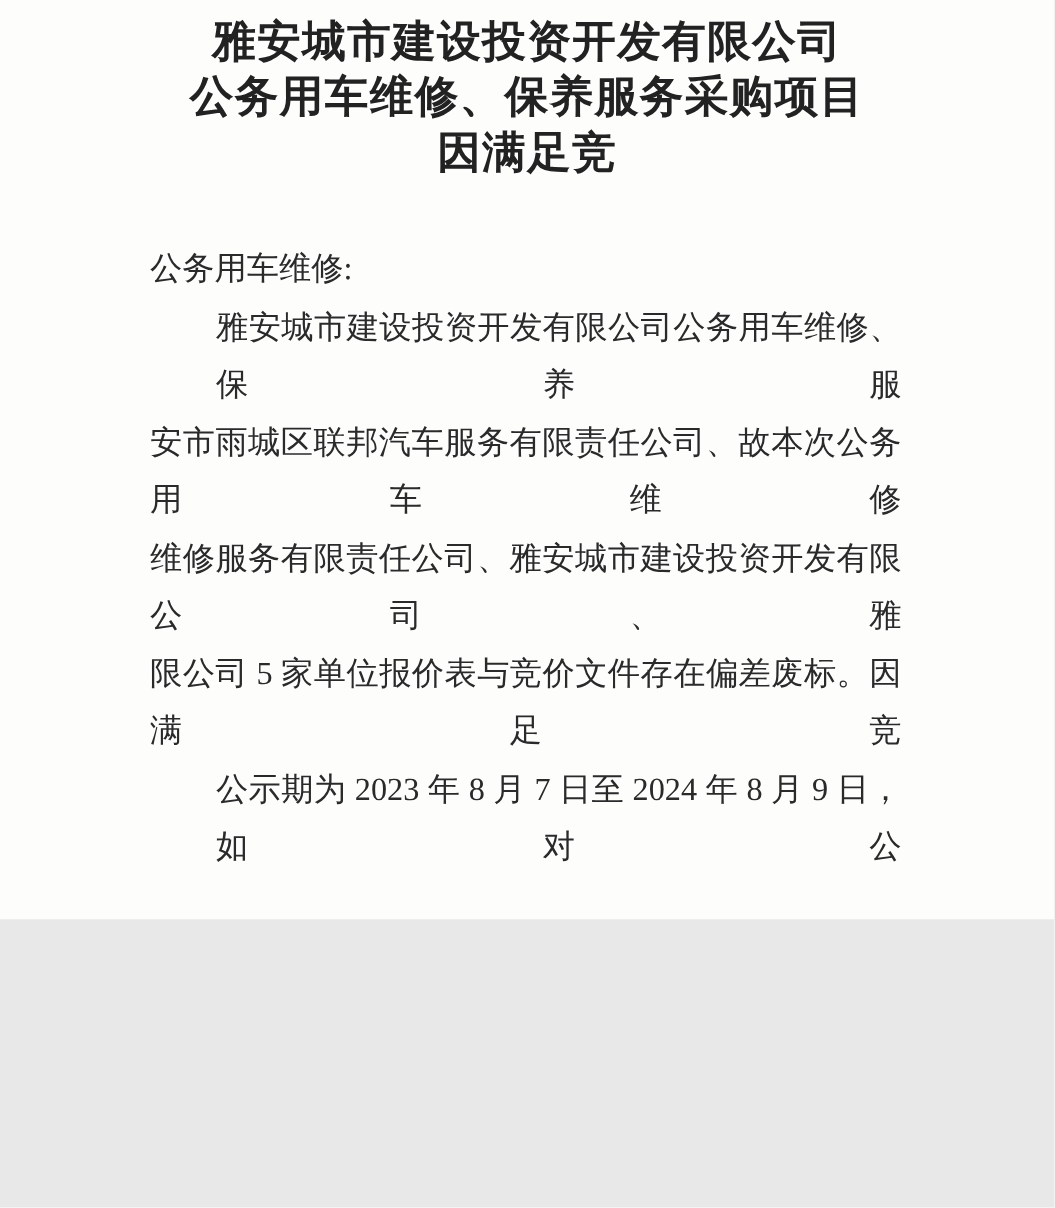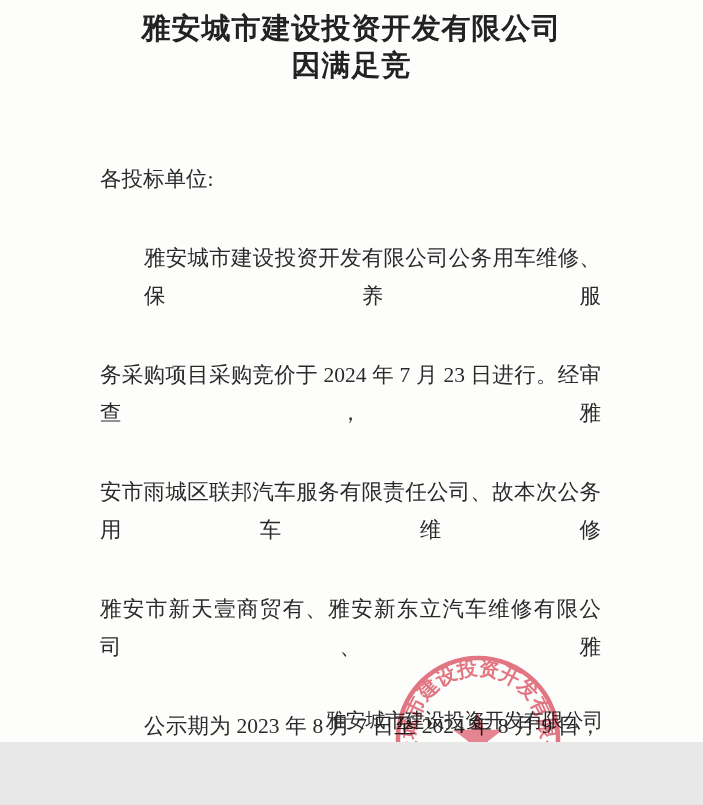--- a/index.html
+++ b/index.html
@@ -3,21 +3,21 @@
 <meta charset="utf-8">
 <style>
   html, body {
     margin: 0;
     padding: 0;
     background: #e8e8e8;
   }
   .page {
     position: relative;
     width: 703px;
-    height: 742px;
+    height: 613px;
     margin: 0 auto;
     background: #fdfdfc;
     overflow: hidden;
     font-family: "Liberation Serif", serif;
     color: #262626;
   }
   .title-block {
     position: absolute;
     top: 10px;
     left: 0;
@@ -41,21 +41,20 @@
     font-size: 21.5px;
     line-height: 38.5px;
     white-space: nowrap;
     color: #2a2a2a;
   }
   .line.just {
     white-space: normal;
     text-align: justify;
     text-align-last: justify;
     text-justify: inter-character;
-    margin-top: 40px;
   }
   .line.indent {
     padding-left: 44px;
   }
   .signature-block {
     position: absolute;
     top: 701px;
     right: 100px;
     text-align: center;
   }
@@ -85,29 +84,30 @@
     font-weight: bold;
   }
 </style>
 </head>
 <body>
 
 <div class="page">
 
   <div class="title-block">
     <div class="title-line">雅安城市建设投资开发有限公司</div>
+    <div class="title-line">公务用车维修、保养服务采购项目</div>
     <div class="title-line">因满足竞</div>
   </div>
 
   <div class="body-block">
-    <div class="line">各投标单位:</div>
+    <div class="line">公务用车维修:</div>
     <div class="line just indent">雅安城市建设投资开发有限公司公务用车维修、保养服</div>
-    <div class="line just">务采购项目采购竞价于 2024 年 7 月 23 日进行。经审查，雅</div>
     <div class="line just">安市雨城区联邦汽车服务有限责任公司、故本次公务用车维修</div>
-    <div class="line just">雅安市新天壹商贸有、雅安新东立汽车维修有限公司、雅</div>
+    <div class="line just">维修服务有限责任公司、雅安城市建设投资开发有限公司、雅</div>
+    <div class="line just">限公司 5 家单位报价表与竞价文件存在偏差废标。因满足竞</div>
     <div class="line just indent">公示期为 2023 年 8 月 7 日至 2024 年 8 月 9 日，如对公</div>
 
   </div>
 
   <div class="signature-block">
     <div class="sig-company">雅安城市建设投资开发有限公司</div>
     <div class="sig-date">2023 年 8 月 7 日</div>
   </div>
 
   <svg class="seal" viewBox="0 0 170 170">

